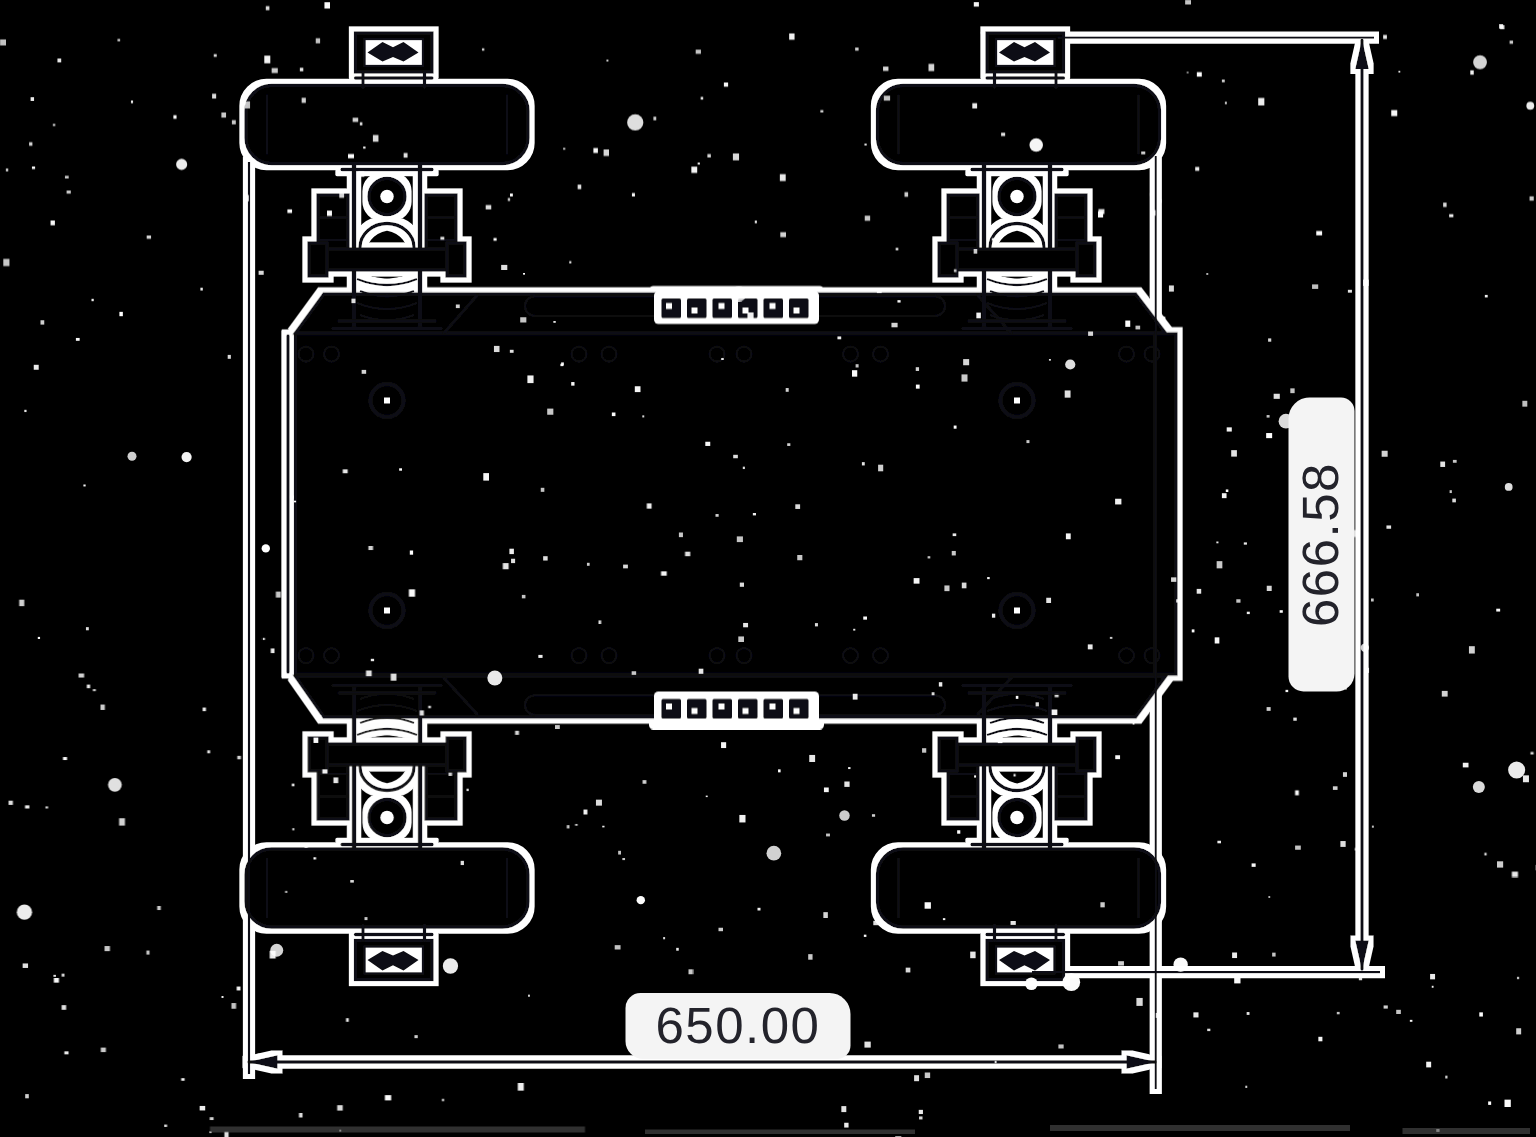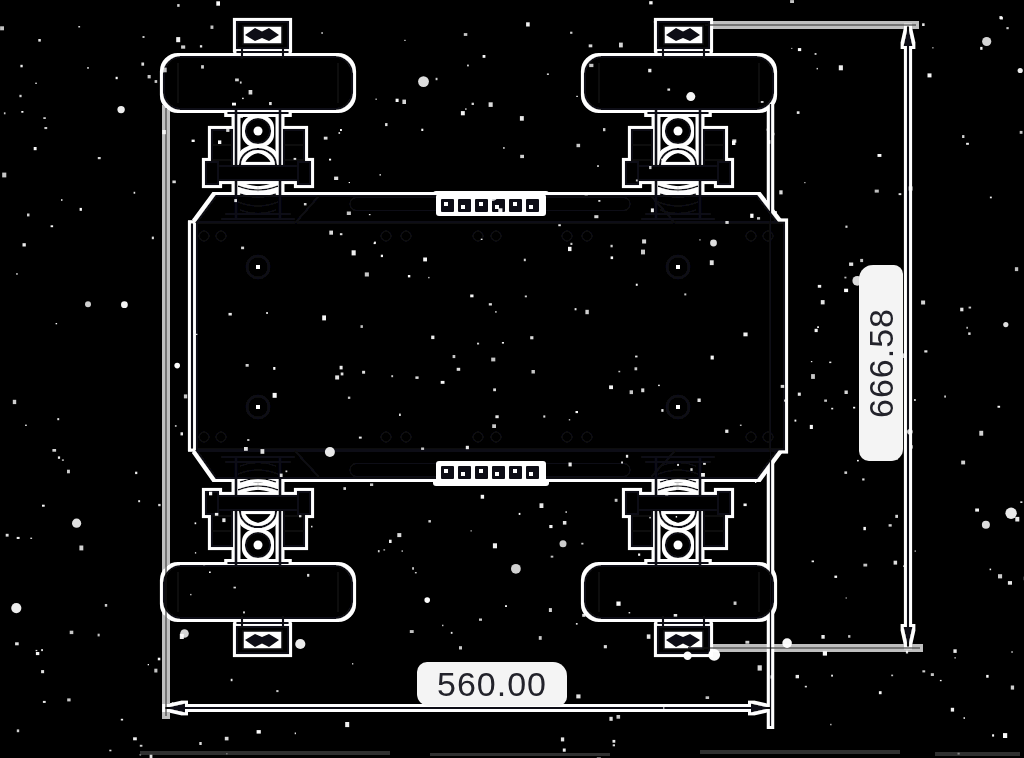--- a/index.html
+++ b/index.html
@@ -640,17 +640,17 @@
       </g>
 
   <g>
     <rect class="smudge" x="140" y="751" width="250" height="4"></rect>
     <rect class="smudge" x="430" y="753" width="180" height="3"></rect>
     <rect class="smudge" x="700" y="750" width="200" height="4"></rect>
     <rect class="smudge" x="935" y="752" width="85" height="4"></rect>
   </g>
 </svg>
 
-<div id="label-width" class="dim-label" style="left:417px; top:662px; width:150px; height:44px;">560.00</div>
+<div id="label-width" class="dim-label" style="left:417px; top:662px; width:150px; height:44px;">650.00</div>
 
 <div id="label-height" class="dim-label" style="left:783px; top:341px; width:196px; height:44px;">666.58</div>
 
 </div>
 
 </body></html>

